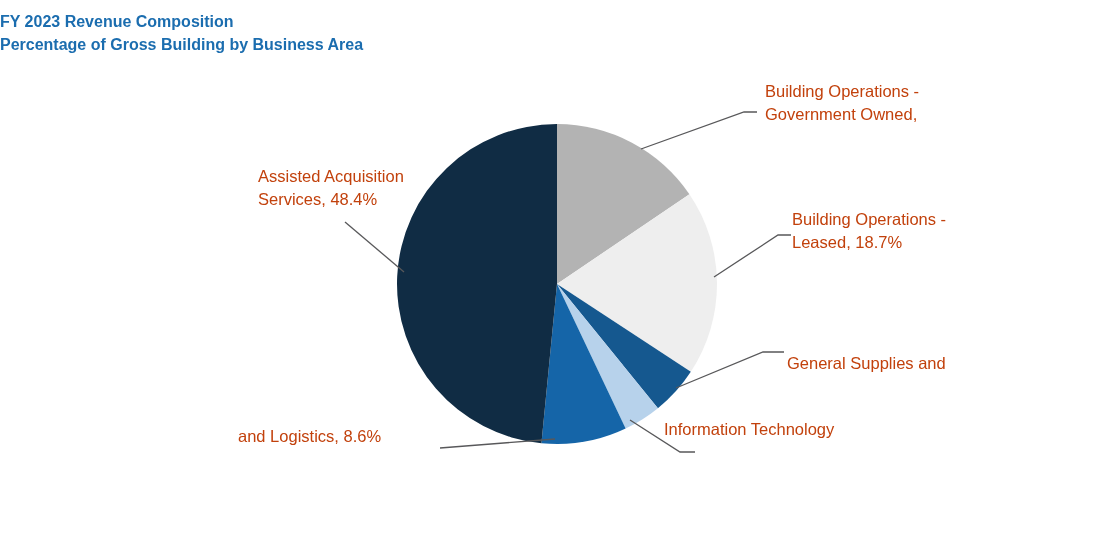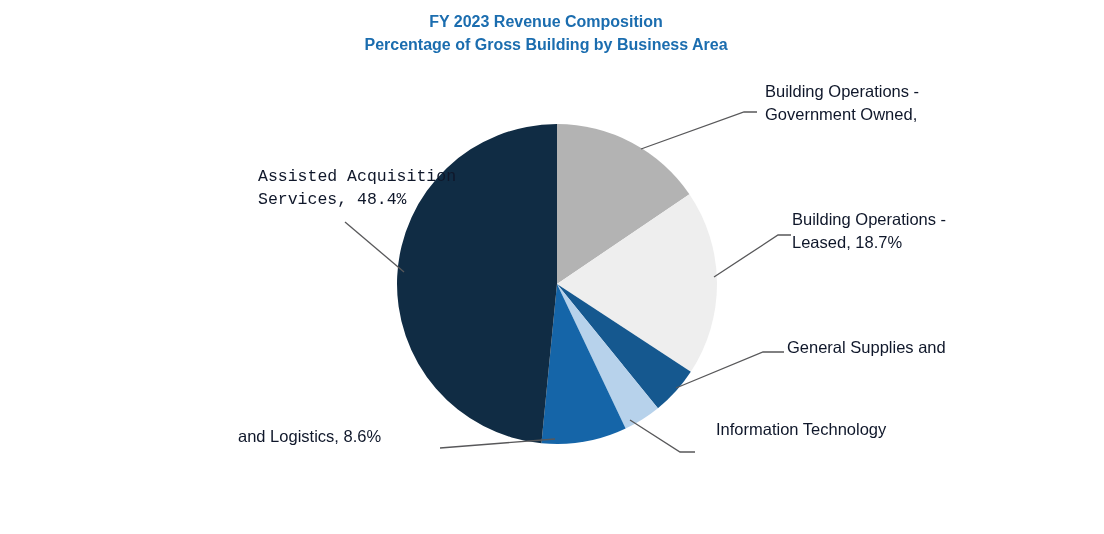--- a/index.html
+++ b/index.html
@@ -7,47 +7,47 @@
   body {
     width: 1104px; height: 534px;
     position: relative;
     overflow: hidden;
     font-family: "Liberation Sans", "DejaVu Sans", sans-serif;
   }
   .title-block {
     position: absolute;
     left: 0; top: 11px;
     width: 1092px;
-    text-align: center;
+    text-align: left;
   }
   .title-line {
     font-size: 16px;
     font-weight: bold;
     line-height: 22.5px;
     color: #1b6daf;
   }
   .chart-svg {
     position: absolute;
     left: 0; top: 0;
     width: 1104px; height: 534px;
   }
   .callout {
     position: absolute;
     font-size: 16.5px;
     line-height: 23px;
-    color: #0f172a;
+    color: #c2410c;
     white-space: nowrap;
     text-align: left;
   }
   #co-gov      { left: 765px; top: 80px;  }
   #co-leased   { left: 792px; top: 208px; }
-  #co-general  { left: 787px; top: 336px; }
-  #co-it       { left: 716px; top: 418px; }
+  #co-general  { left: 787px; top: 352px; }
+  #co-it       { left: 664px; top: 418px; }
   #co-travel   { left: 238px; top: 425px; }
-  #co-assisted { left: 258px; top: 165px; font-family: Liberation Mono, monospace; }
+  #co-assisted { left: 258px; top: 165px; }
 </style>
 </head>
 <body>
 
 <div class="title-block">
   <div class="title-line">FY 2023 Revenue Composition</div>
   <div class="title-line">Percentage of Gross Building by Business Area</div>
 </div>
 
 <svg class="chart-svg" viewBox="0 0 1104 534">

